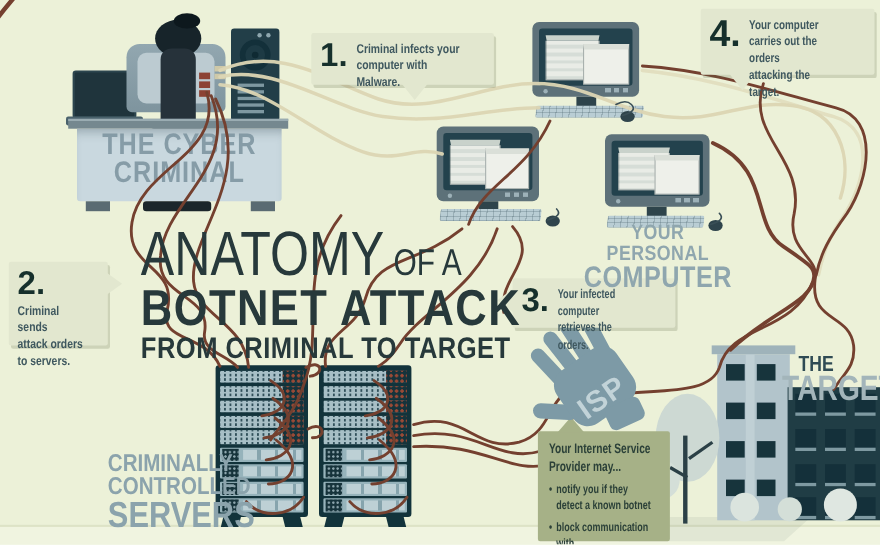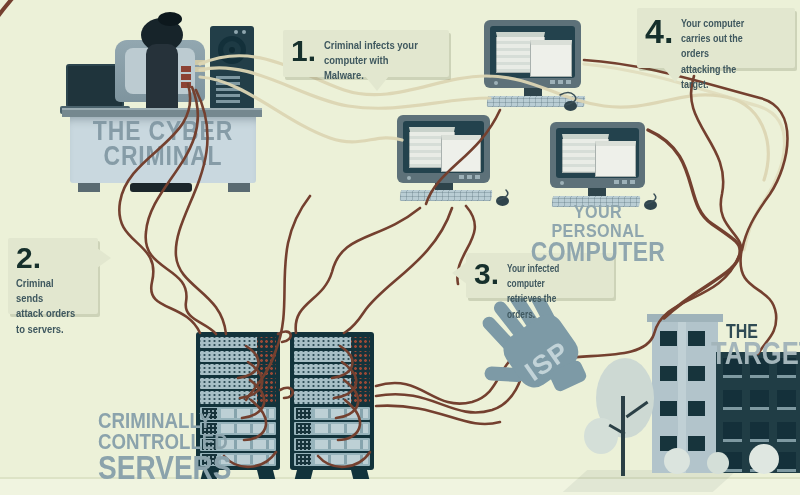--- a/index.html
+++ b/index.html
@@ -249,20 +249,33 @@
       <path d="M278,334 C292,326 296,340 282,342"></path>
       <path d="M280,390 C294,382 298,398 284,398"></path>
     </g>
     <g stroke="#3a4f57" stroke-width="1.5">
       <path d="M566,105 q14,-4 8,-10 q-5,-5 -14,0"></path>
       <path d="M498,200 q14,-4 8,-10"></path>
       <path d="M646,204 q14,-4 8,-10"></path>
     </g>
   </svg>
 
+  <div class="a" style="left:489px;top:392px;width:120px;height:100px;background:#a6b187;border-radius:2px;padding:9px 10px;box-sizing:border-box;z-index:35;">
+    <div class="tail tail-up" style="left:18px;"></div>
+    <div style="width:136%;transform:scaleX(0.74);transform-origin:0 0;">
+      <div style="font-size:12.5px;font-weight:bold;color:#2b4038;line-height:1.25;">
+        <span>Your Internet Service</span><br>
+        <span>Provider may...</span>
+      </div>
+      <div class="bullet">notify you if they
+detect a known botnet</div>
+      <div class="bullet">block communication with
+compromised servers</div>
+    </div>
+  </div>
 
   <div class="a" style="left:482px;top:296px;width:126px;height:104px;z-index:36;">
     <svg width="126" height="104" viewBox="0 0 126 104">
       <g transform="rotate(-35 58 52)" fill="#7d9aa6">
         <rect x="26" y="-4" width="13" height="42" rx="6.5" transform="rotate(-8 32 17)"></rect>
         <rect x="43" y="-10" width="13" height="48" rx="6.5" transform="rotate(-3 49 14)"></rect>
         <rect x="60" y="-10" width="13" height="48" rx="6.5" transform="rotate(2 66 14)"></rect>
         <rect x="77" y="-4" width="13" height="44" rx="6.5" transform="rotate(7 83 18)"></rect>
         <rect x="-4" y="40" width="40" height="14" rx="7" transform="rotate(38 6 47)"></rect>
         <rect x="24" y="26" width="66" height="58" rx="16"></rect>
@@ -295,20 +308,28 @@
   </div>
 
   <div class="callout" style="left:637px;top:8px;width:158px;height:60px;">
     <div class="tail tail-down" style="left:26px;"></div>
     <div class="snum" style="font-size:34px;">4.</div>
     <div class="stext" style="transform:scaleX(0.78);">Your computer
 carries out the orders
 attacking the target.</div>
   </div>
 
+  <div class="a" style="left:128px;top:204px;color:#27393b;white-space:nowrap;z-index:41;">
+    <div style="transform:scaleX(0.8);transform-origin:0 0;line-height:0.95;">
+      <span style="font-size:57px;">ANATOMY</span>
+      <span style="font-size:34px;margin-left:6px;">OF A</span>
+    </div>
+    <div style="transform:scaleX(0.86);transform-origin:0 0;font-size:46px;font-weight:bold;letter-spacing:1.5px;line-height:0.95;">BOTNET ATTACK</div>
+    <div style="transform:scaleX(0.86);transform-origin:0 0;font-size:27px;font-weight:bold;letter-spacing:0.5px;line-height:1.05;">FROM CRIMINAL TO TARGET</div>
+  </div>
 
   <div class="a" style="left:516px;top:202px;width:164px;text-align:center;color:#8fa6ae;font-weight:bold;transform:scaleX(0.85);z-index:41;">
     <div style="font-size:19px;line-height:1.0;letter-spacing:0.5px;">YOUR PERSONAL</div>
     <div style="font-size:27px;line-height:0.95;letter-spacing:0.5px;">COMPUTER</div>
   </div>
 
   <div class="a" style="left:98px;top:411px;color:#8ba3ac;font-weight:bold;transform:scaleX(0.85);transform-origin:0 0;z-index:41;">
     <div style="font-size:22px;line-height:0.95;">CRIMINALLY</div>
     <div style="font-size:22px;line-height:0.95;">CONTROLLED</div>
     <div style="font-size:33px;line-height:0.9;">SERVERS</div>

